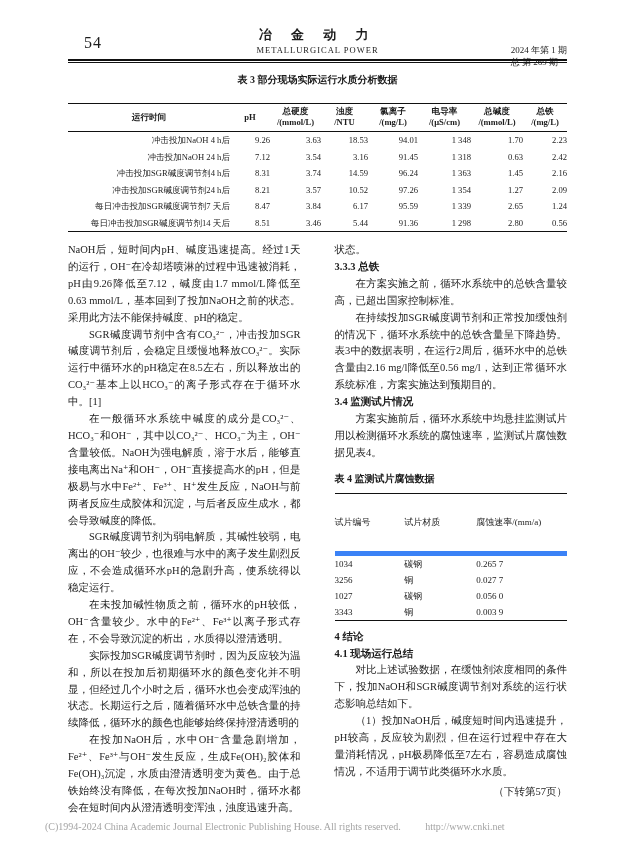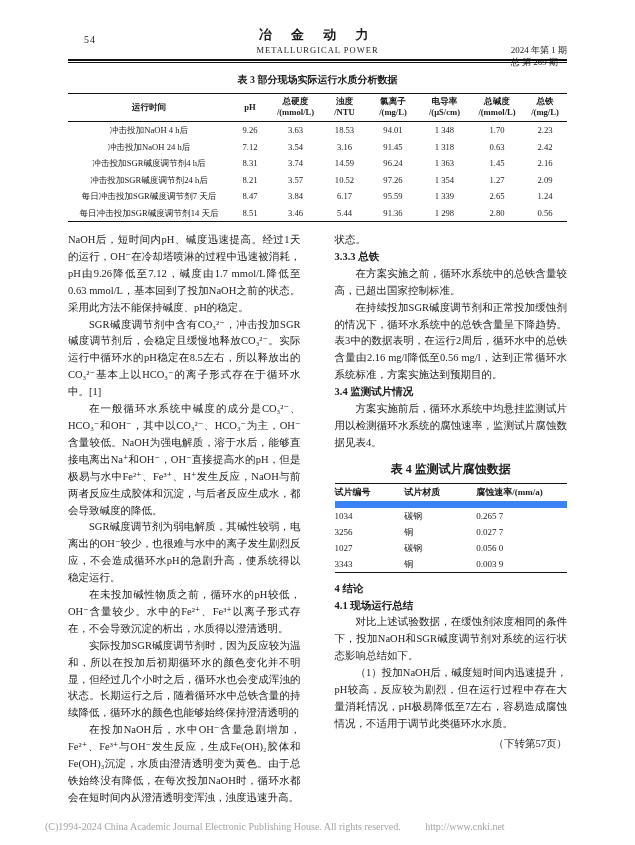--- a/index.html
+++ b/index.html
@@ -3,47 +3,47 @@
 <meta charset="utf-8">
 <style>
   * { margin:0; padding:0; box-sizing:border-box; }
   html,body { background:#ffffff; }
   body { font-family:"Liberation Serif","DejaVu Serif",serif; color:#1c1c1c; }
   .page { position:relative; width:635px; height:845px; background:#fff; overflow:hidden; }
   .content { padding:26px 68px 0 68px; }
 
   
   .header-row { position:relative; height:30px; }
-  .page-num { position:absolute; left:16px; top:8px; font-size:10px; letter-spacing:1px; }
+  .page-num { position:absolute; left:16px; top:8px; font-size:16px; letter-spacing:1px; }
   .journal-center { position:absolute; left:0; right:0; top:0; text-align:center; }
   .journal-cn { font-size:13px; font-weight:bold; letter-spacing:8px; }
   .journal-en { font-size:8.5px; letter-spacing:1px; margin-top:1px; }
   .issue-info { position:absolute; right:0; top:18px; text-align:left; font-size:9px; line-height:12px; }
   .header-rule { height:4px; border-top:2px solid #111; border-bottom:1.5px solid #111; margin-top:3px; }
 
   
-  .t3-title { text-align:center; font-size:10px; font-weight:bold; margin:10px 0 6px 0; }
+  .t3-title { text-align:center; font-size:10px; font-weight:bold; margin:10px 0 16px 0; }
   table.t3 { width:100%; border-collapse:collapse; border-top:1.5px solid #111; border-bottom:1.5px solid #111; font-size:8.6px; }
   table.t3 th { font-weight:bold; border-bottom:1px solid #111; padding:2px 0 3px 0; vertical-align:middle; line-height:11px; }
-  table.t3 td { text-align:center; height:16.5px; line-height:16.5px; white-space:nowrap; }
+  table.t3 td { text-align:right; height:16.5px; line-height:16.5px; white-space:nowrap; }
   .thunit { font-weight:bold; }
   .thunit:empty { display:none; }
 
   
   .columns { display:flex; gap:34px; margin-top:10px; }
   .col { width:240px; font-size:10.5px; line-height:16.9px; text-align:justify; }
   .col p.indent { text-indent:2em; }
   .col p.cont { text-indent:0; }
   .col p.heading { font-weight:bold; text-indent:0; }
   .col p.right-note { text-align:right; margin-top:3px; }
 
   
-  .t4-title { text-align:center; font-size:12px; font-weight:bold; margin:9px 0 5px 0; }
+  .t4-title { font-size:10px; font-weight:bold; margin:9px 0 5px 0; }
   table.t4 { width:100%; border-collapse:collapse; border-top:1.3px solid #111; border-bottom:1.3px solid #111; font-size:9px; margin-bottom:8px; }
-  table.t4 th { font-weight:bold; border-bottom:7px solid #3b82f6; padding:0 0; }
+  table.t4 th { font-weight:normal; border-bottom:5px solid #3b82f6; padding:20px 0; }
   table.t4 td { text-align:left; height:16px; line-height:16px; }
 
   
   .footer { position:absolute; left:45px; bottom:13px; font-size:10px; color:#a4a4a4;
             font-family:"Liberation Serif","DejaVu Serif",serif; }
   .footer .url { margin-left:22px; }
 </style>
 </head>
 <body>
 

